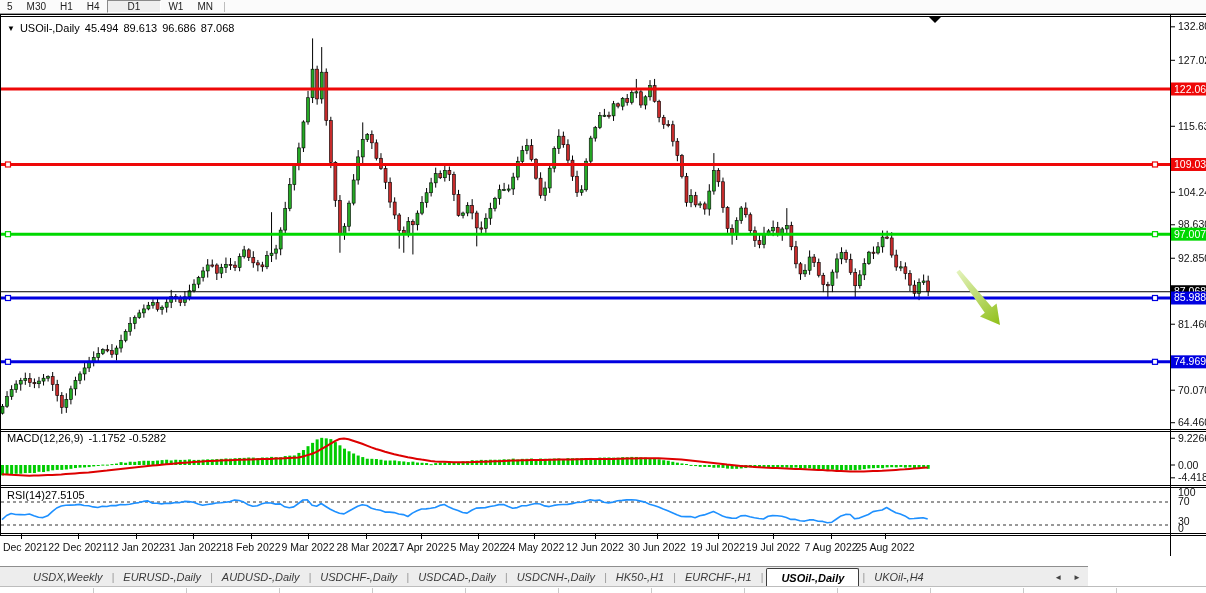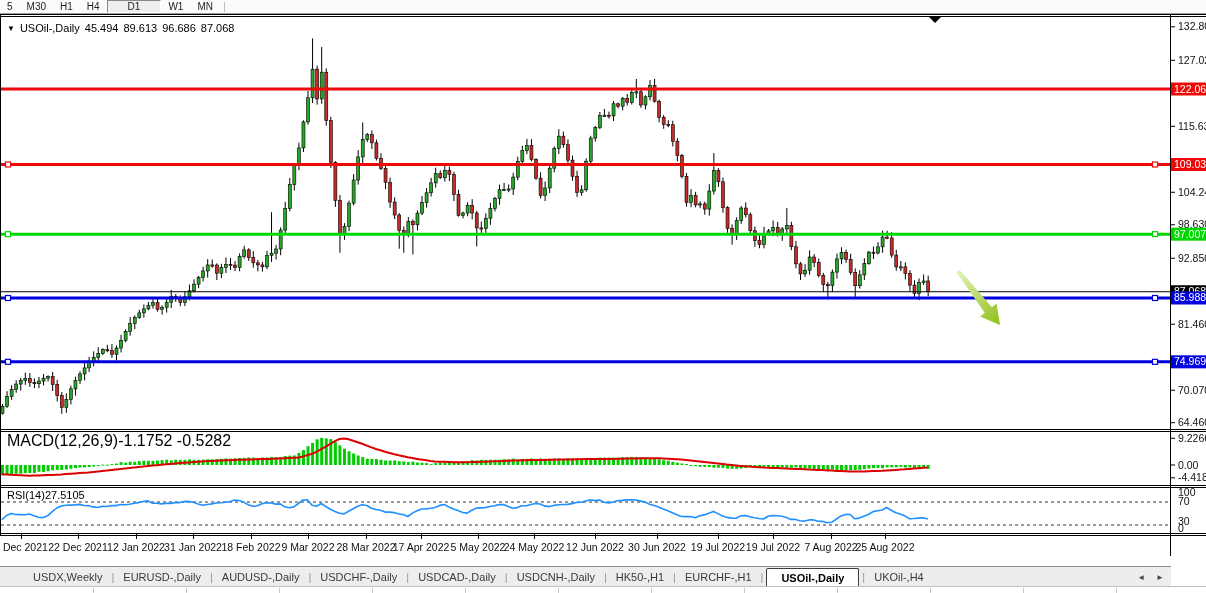--- a/index.html
+++ b/index.html
@@ -9,25 +9,25 @@
   
   #toolbar{position:absolute;left:0;top:0;width:1206px;height:13px;background:#fbfbfb;
            border-bottom:1px solid #9c9c9c;display:flex;align-items:center;font-size:10px;color:#222;}
   .tf-btn{padding:0 7px;height:13px;line-height:13px;cursor:default;}
   .tf-btn.active{background:#efefef;border:1px solid;border-color:#8a8a8a #fff #fff #8a8a8a;
                  height:11px;line-height:11px;padding:0 20px;}
   .tb-sep{width:1px;height:10px;background:#bdbdbd;margin:0 4px;}
   
   #titlebar{position:absolute;left:7px;top:22px;font-size:11px;color:#000;display:flex;gap:5px;align-items:center;}
   #titlebar .tri{font-size:8px;position:relative;top:0px;}
-  #macdlabel{position:absolute;left:7px;top:432px;font-size:16px;color:#000;display:flex;}
+  #macdlabel{position:absolute;left:7px;top:432px;font-size:11px;color:#000;display:flex;gap:5px;}
   #rsilabel{position:absolute;left:7px;top:489px;font-size:11px;color:#000;display:flex;}
   
-  #tabbar{position:absolute;left:0;top:566px;width:1171px;height:20px;background:#ededed;
-          border-top:1px solid #8e8e8e;display:flex;align-items:stretch;font-size:11px;color:#3a3a3a;}
+  #tabbar{position:absolute;left:0;top:566px;width:1088px;height:20px;background:#ededed;
+          border-top:1px solid #8e8e8e;display:flex;align-items:stretch;font-size:11px;color:#3a3a3a;font-style:italic;}
   #tabs{display:flex;align-items:center;padding-left:24px;}
   .tab{padding:0 9px;line-height:19px;white-space:nowrap;cursor:default;}
   .tab.active{background:#fff;border:1px solid #3c3c3c;border-bottom:1px solid #fff;font-weight:bold;color:#000;
               border-radius:2px 2px 0 0;padding:0 14px;line-height:18px;margin:0 3px;position:relative;top:1px;}
   .tab-sep{color:#9a9a9a;line-height:19px;}
   #tabarrows{margin-left:auto;display:flex;align-items:center;gap:11px;padding-right:7px;color:#444;font-size:8px;}
   #tabarrows span{cursor:default;}
   
   #bottomstrip{position:absolute;left:0;top:586px;width:1206px;height:7px;background:#fff;border-top:1px solid #bdbdbd;}
   .bs-sep{position:absolute;top:1px;width:1px;height:6px;background:#c9c9c9;}

